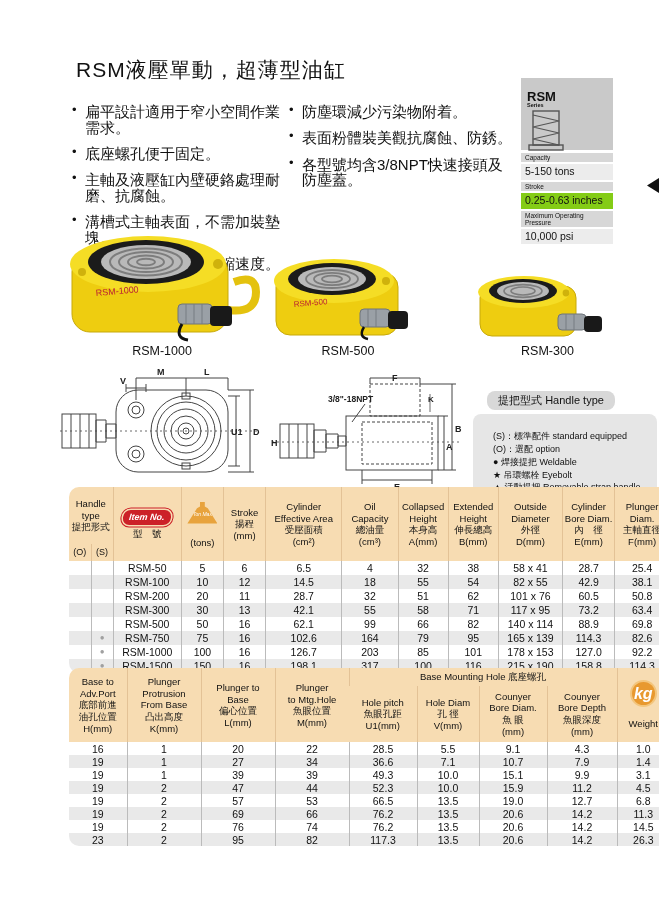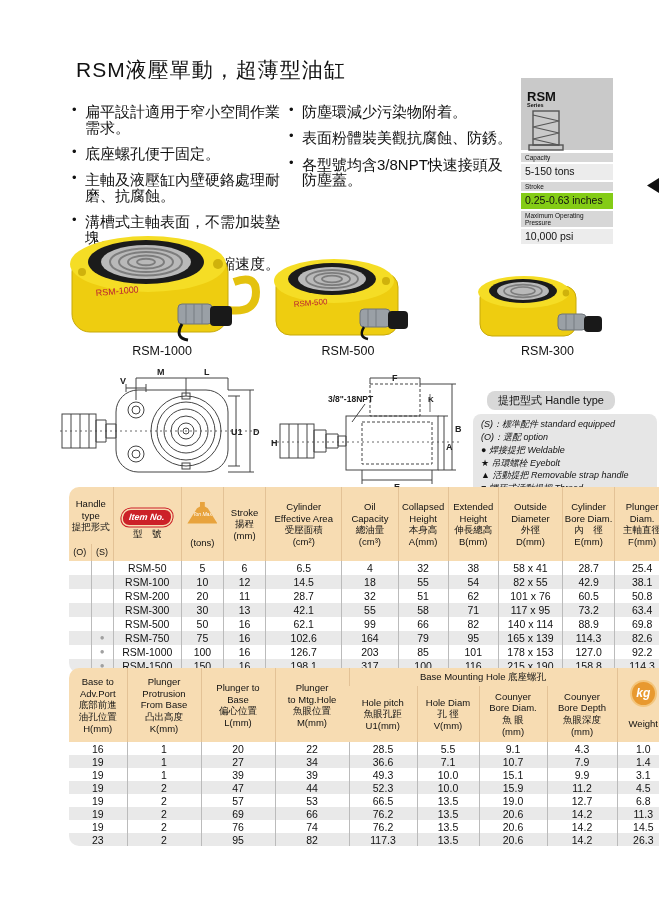--- a/index.html
+++ b/index.html
@@ -40,21 +40,21 @@
   
   .diagram{position:absolute;}
   .d1{left:58px;top:366px;} .d2{left:270px;top:372px;}
   svg text{font-family:"Liberation Sans",sans-serif;}
 
   
   .legend{position:absolute;left:473px;top:391px;width:184px;font-size:9px;}
   .legend-header{background:#d8d8d8;border-radius:8px;width:128px;margin:0 0 4px 14px;
                  text-align:center;padding:2px 0;font-size:11px;}
   .legend-body{background:#e6e6e6;border-radius:8px;padding:5px 8px;}
-  .legend-body ul{list-style:none;margin:0;padding:0;font-style:italic;}
+  .legend-body ul{list-style:none;margin:12px;padding:0;}
   .legend-body li{margin-bottom:2.5px;line-height:1.15;white-space:nowrap;}
 
   
   .tblwrap{position:absolute;left:69px;width:600px;border-radius:10px;overflow:hidden;}
   table{border-collapse:collapse;table-layout:fixed;width:600px;}
   thead th{background:#f7dcb2;font-weight:normal;font-size:9.5px;line-height:1.22;
            vertical-align:middle;white-space:pre-line;border-left:1px solid #e3c296;padding:1px 0;}
   thead th:first-child{border-left:none;}
   tbody td{font-size:10.5px;text-align:center;height:14px;padding:0;
            border-left:1px solid #bbb;line-height:1;}
@@ -71,21 +71,21 @@
   .t2 thead tr.s th{height:43px;}
   .t2 tbody td{height:13px;}
 
   .itemno{display:inline-block;background:#cc2128;color:#fff;font-style:italic;font-weight:bold;
           font-size:9px;border-radius:7px;padding:2px 6px;transform:skewX(-6deg);
           box-shadow:0 0 0 1.5px #f7dcb2,0 0 0 2.5px #cc2128;margin:2px 0 3px 0;}
   .jack{position:relative;width:30px;height:22px;margin:2px auto 2px auto;background:#e8a33d;
         clip-path:polygon(42% 0,58% 0,58% 22%,68% 30%,100% 100%,0 100%,32% 30%,42% 22%);}
   .jack span{position:absolute;left:0;right:0;top:9px;color:#fff;font-size:5px;font-style:italic;}
   .kgicon{width:23px;height:23px;border-radius:50%;background:#e8992f;color:#fff;margin:1px auto 2px auto;
-          font-size:12px;font-style:italic;font-weight:bold;line-height:23px;text-align:center;
+          font-size:16px;font-style:italic;font-weight:bold;line-height:23px;text-align:center;
           box-shadow:0 0 0 2px #f3c57c;}
 </style>
 </head>
 <body>
 
 <div class="page">
 
   <div class="title">RSM液壓單動，超薄型油缸</div>
 
   <ul class="bullets left">

